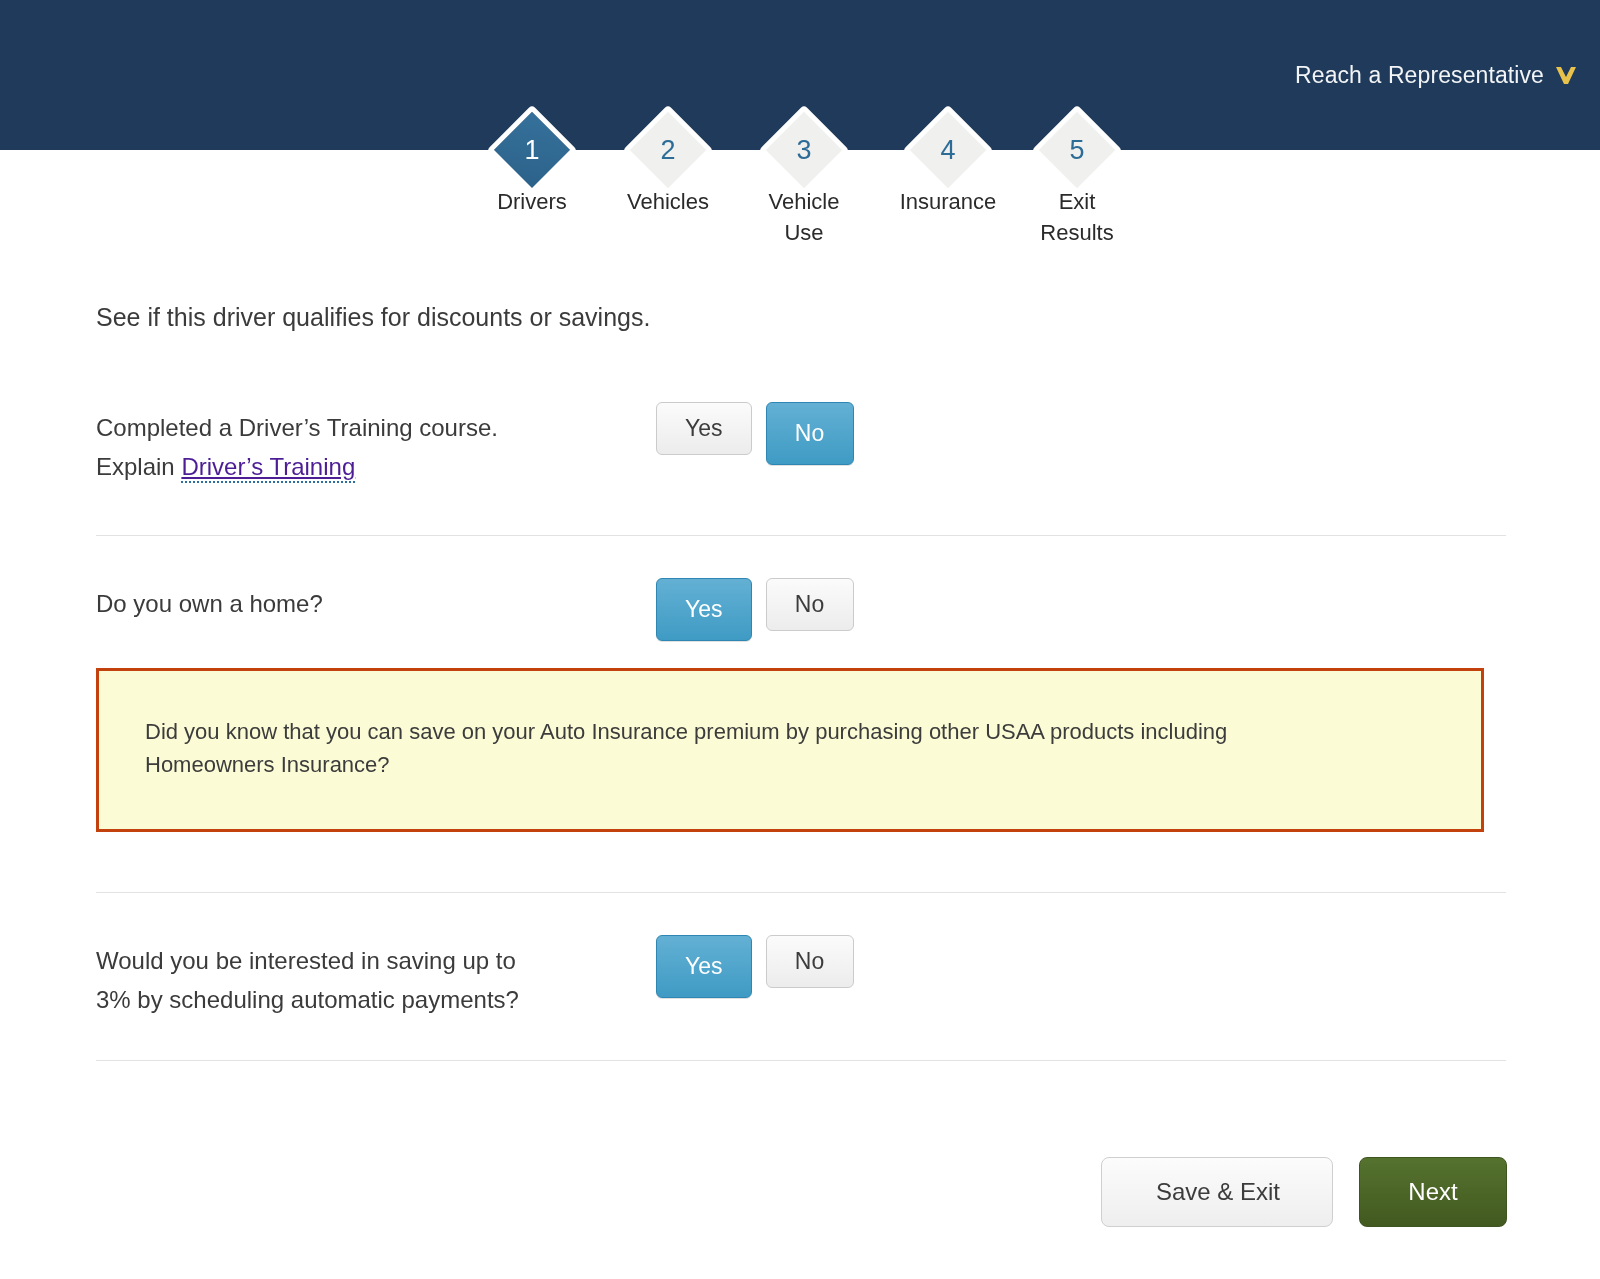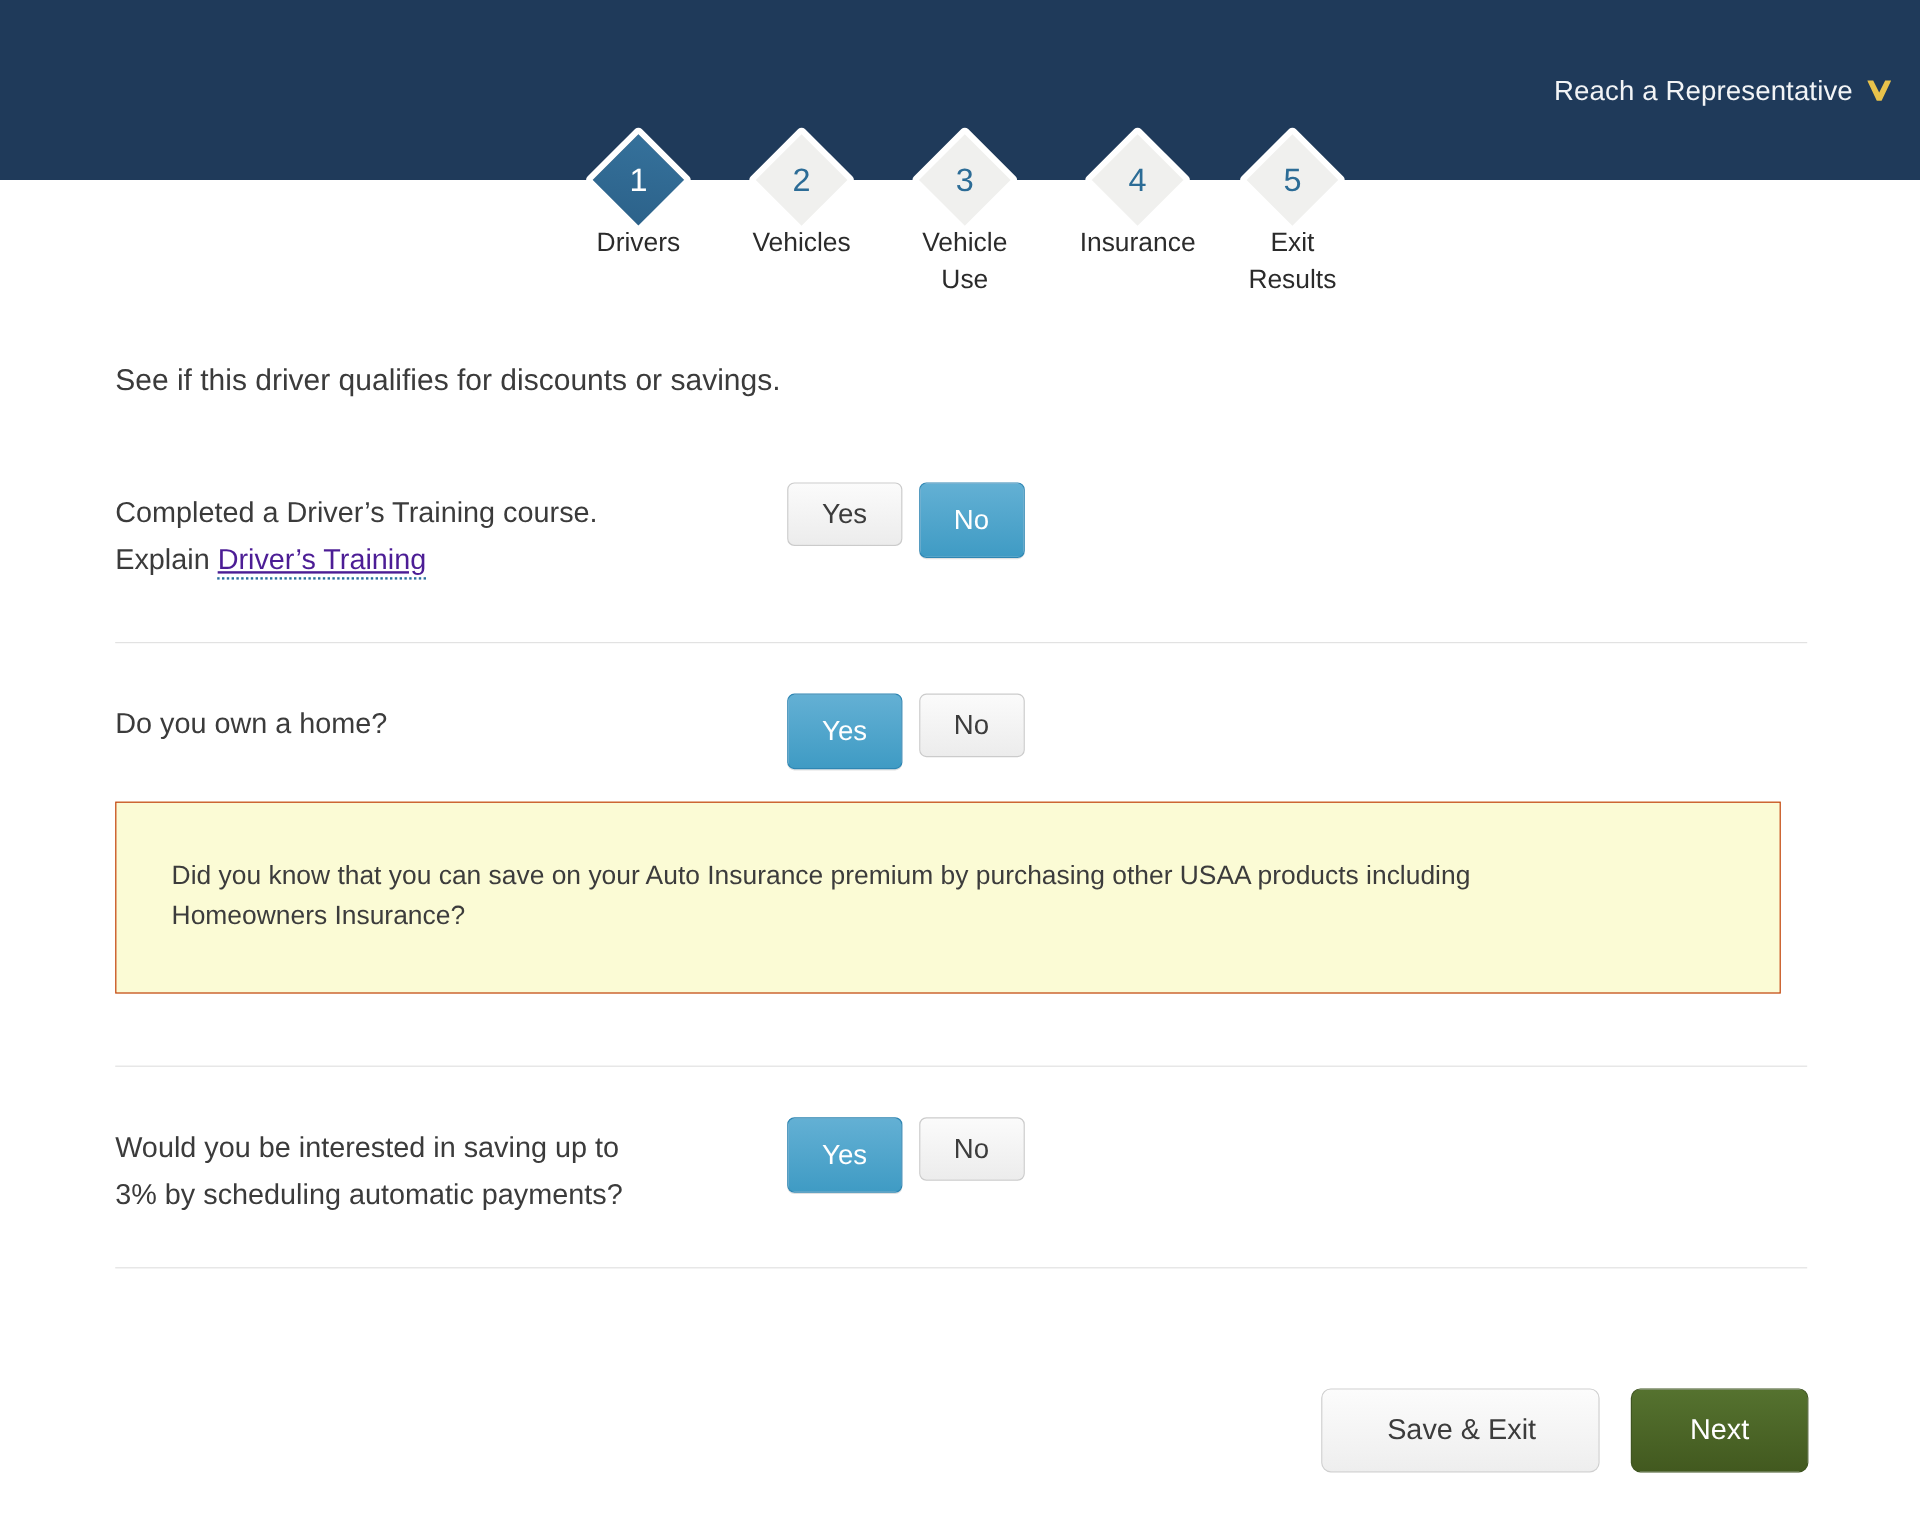--- a/index.html
+++ b/index.html
@@ -171,21 +171,21 @@
     box-shadow: 0 1px 0 rgba(0,0,0,0.12);
   }
   .divider {
     height: 1px;
     background: #e2e2e2;
     width: 1410px;
   }
 
   .infobox {
     background: #fbfbd5;
-    border: 1px solid #c2410c;
+    border: 3px solid #c2410c;
     width: 1388px;
     box-sizing: border-box;
     padding: 44px 46px 48px 46px;
     margin: 0;
   }
   .infobox-text {
     font-size: 22px;
     line-height: 33px;
     color: #3c3c3c;
     max-width: 1180px;

